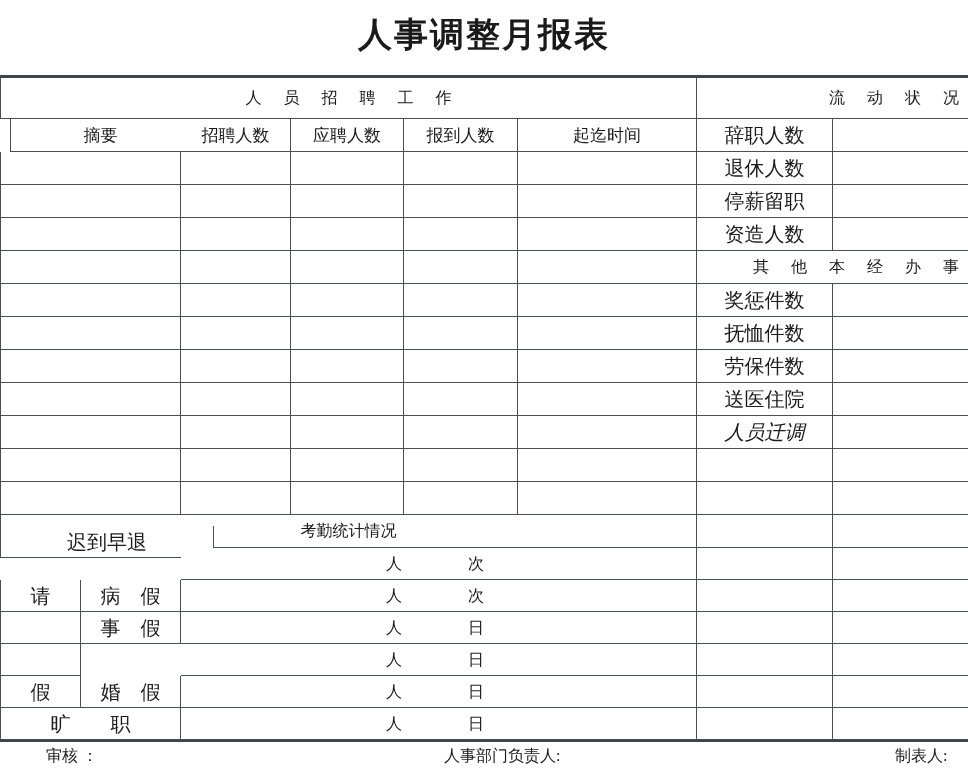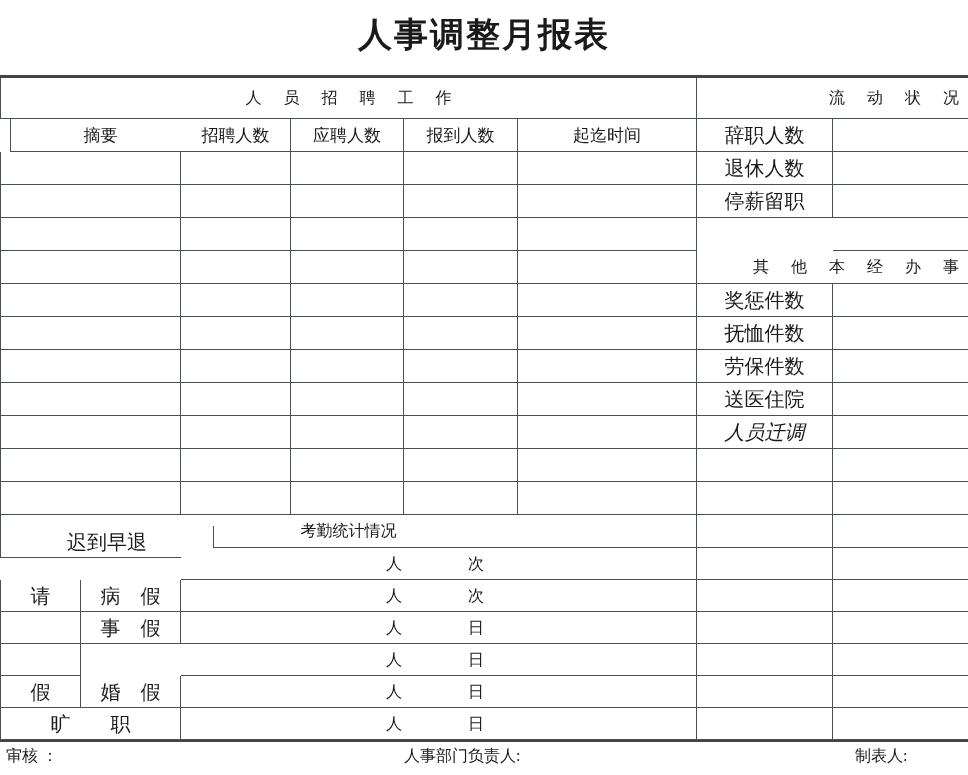--- a/index.html
+++ b/index.html
@@ -78,20 +78,21 @@
     position: absolute;
     left: 287px;
     font-size: 16px;
   }
 
   
   .footer {
     position: relative;
     height: 30px;
     width: 812px;
+    margin-left: 40px;
   }
   .foot-item {
     position: absolute;
     top: 4px;
     font-size: 16px;
     white-space: nowrap;
   }
   .f-audit { left: 6px; }
   .f-hr { left: 404px; }
   .f-maker { left: 855px; }
@@ -167,20 +168,21 @@
       <div class="cell blank" style="left: 518px; top: 371px; width: 179px; height: 33px;"></div>
       <div class="cell blank left-edge" style="left: 0px; top: 404px; width: 181px; height: 33px;"></div>
       <div class="cell blank" style="left: 181px; top: 404px; width: 110px; height: 33px;"></div>
       <div class="cell blank" style="left: 291px; top: 404px; width: 113px; height: 33px;"></div>
       <div class="cell blank" style="left: 404px; top: 404px; width: 114px; height: 33px;"></div>
       <div class="cell blank" style="left: 518px; top: 404px; width: 179px; height: 33px;"></div>
       <div class="cell rowlabel" style="left: 697px; top: 74px; width: 136px; height: 33px; font-family: Liberation Serif, serif;">退休人数</div>
       <div class="cell noright" style="left: 833px; top: 74px; width: 135px; height: 33px;"></div>
       <div class="cell rowlabel" style="left: 697px; top: 107px; width: 136px; height: 33px;">停薪留职</div>
       <div class="cell noright" style="left: 833px; top: 107px; width: 135px; height: 33px;"></div>
+      <div class="cell rowlabel" style="left: 697px; top: 140px; width: 136px; height: 33px;">资造人数</div>
       <div class="cell noright" style="left: 833px; top: 140px; width: 135px; height: 33px;"></div>
       <div class="cell bandhead noright" style="left: 697px; top: 173px; width: 271px; height: 33px; justify-content: flex-end;">其 他 本 经 办 事</div>
       <div class="cell rowlabel" style="left: 697px; top: 206px; width: 136px; height: 33px;">奖惩件数</div>
       <div class="cell noright" style="left: 833px; top: 206px; width: 135px; height: 33px;"></div>
       <div class="cell rowlabel" style="left: 697px; top: 239px; width: 136px; height: 33px;">抚恤件数</div>
       <div class="cell noright" style="left: 833px; top: 239px; width: 135px; height: 33px;"></div>
       <div class="cell rowlabel" style="left: 697px; top: 272px; width: 136px; height: 33px;">劳保件数</div>
       <div class="cell noright" style="left: 833px; top: 272px; width: 135px; height: 33px;"></div>
       <div class="cell rowlabel" style="left: 697px; top: 305px; width: 136px; height: 33px;">送医住院</div>
       <div class="cell noright" style="left: 833px; top: 305px; width: 135px; height: 33px;"></div>

